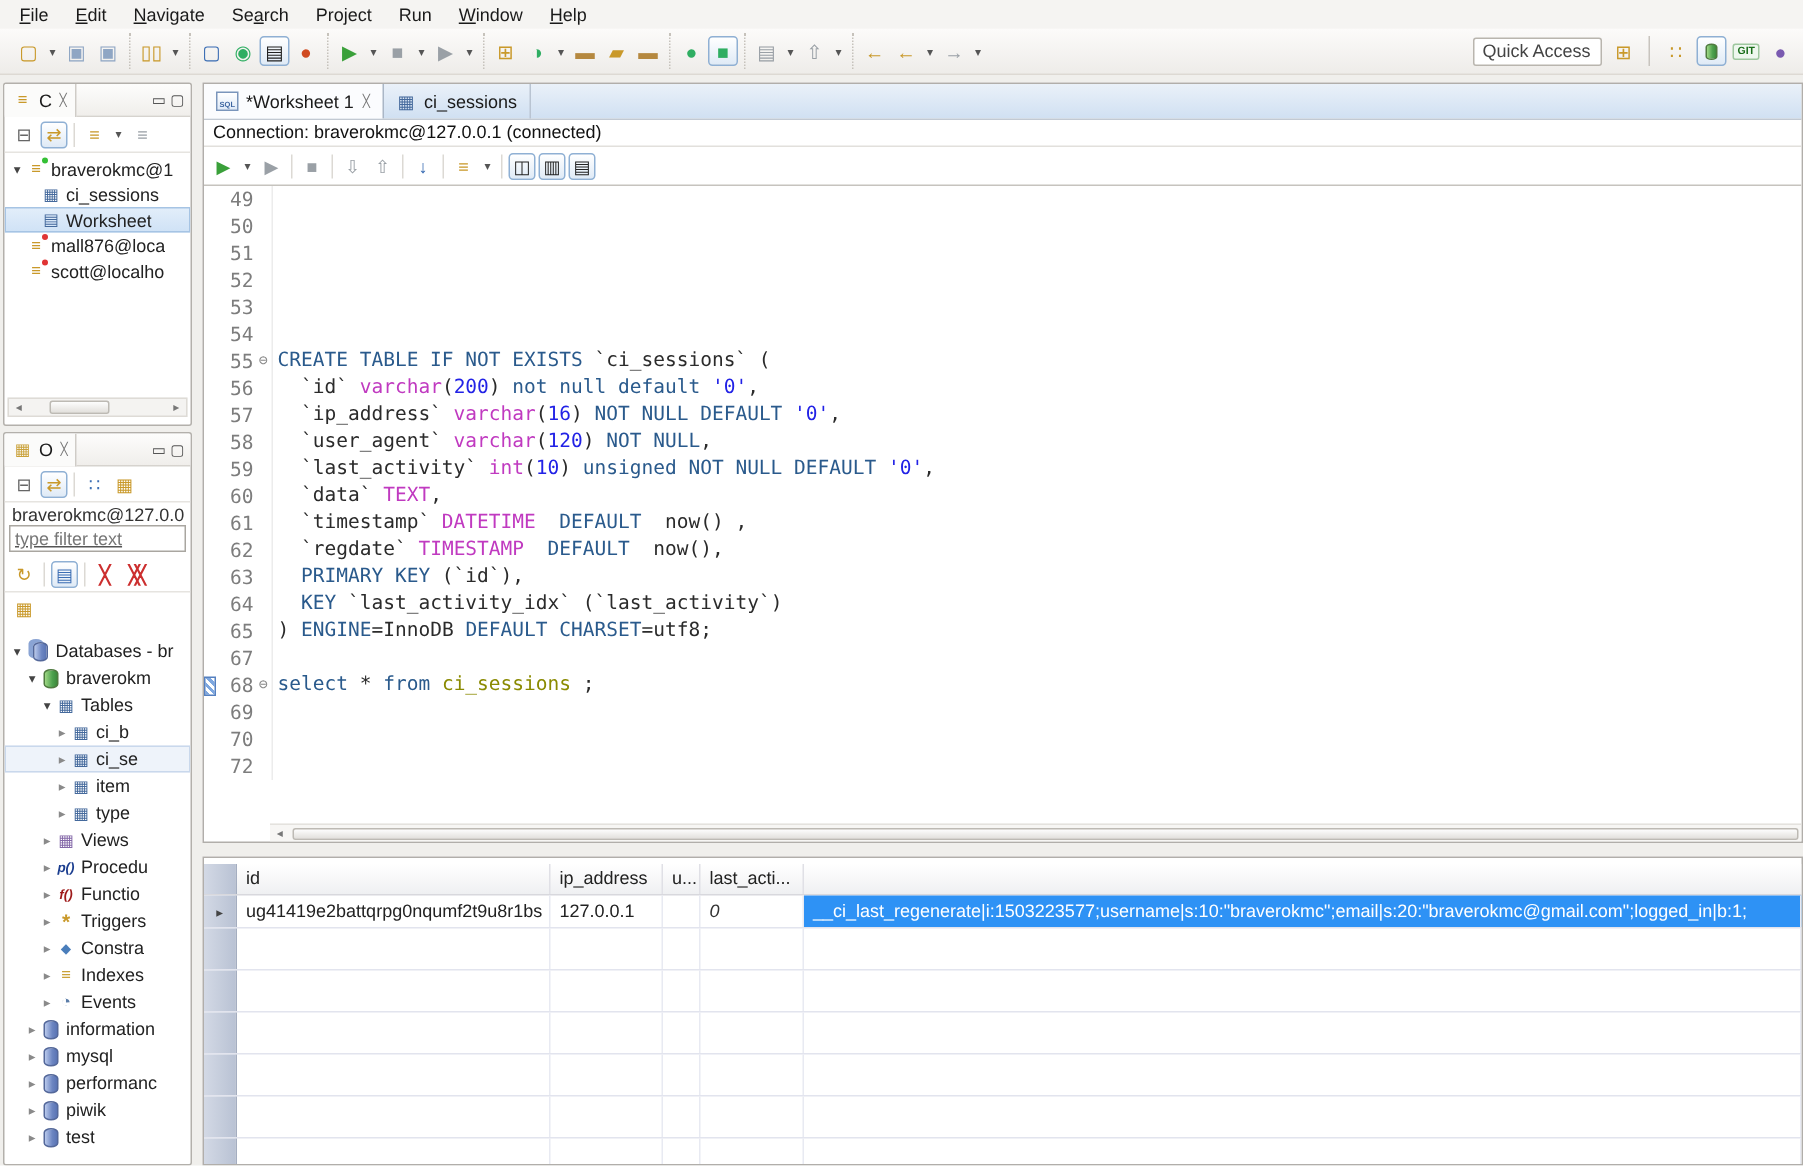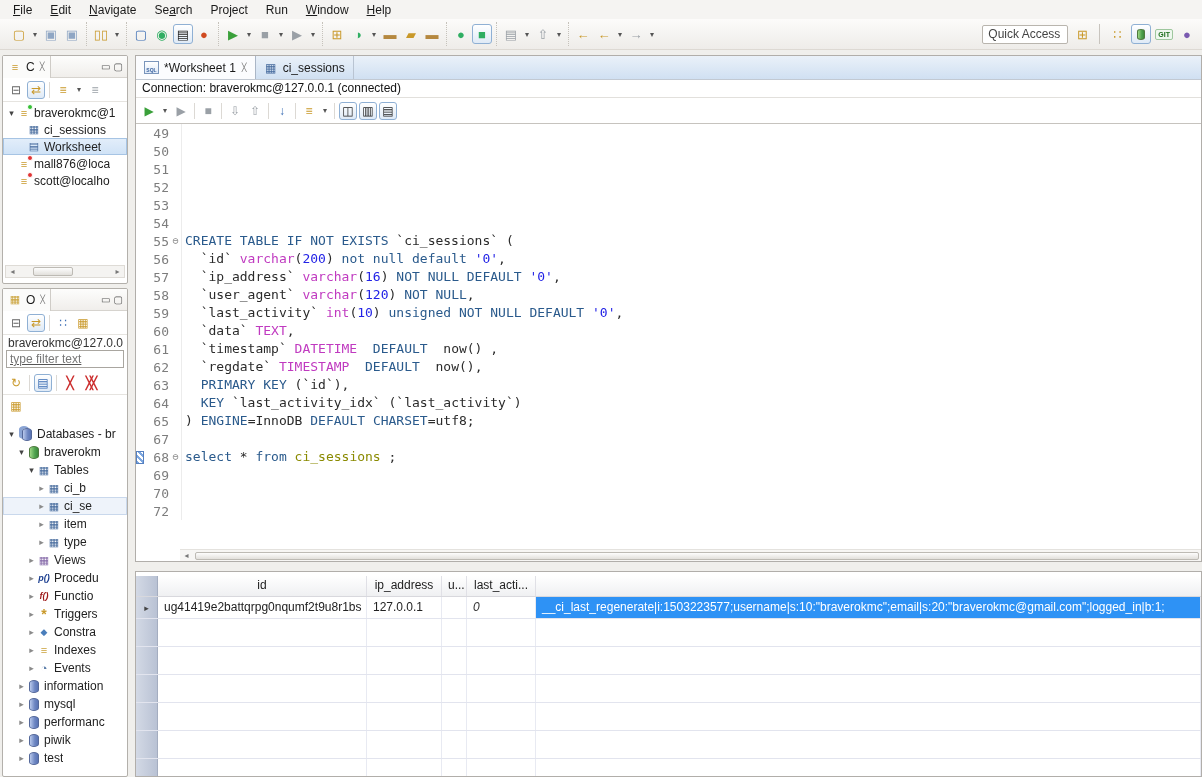--- a/index.html
+++ b/index.html
@@ -91,21 +91,21 @@
   .code-text { flex:1; white-space:pre; padding-left:3px; height:18px; line-height:18px; }
   .code-line.current .code-text, .code-line.current .fold { background:#e6f1fd; }
   .tk-kw{color:#2a5a8c}.tk-typ{color:#c03ac0}.tk-num{color:#2222e6}.tk-str{color:#2222e6}
   .tk-id{color:#2b2b2b}.tk-pl{color:#2b2b2b}.tk-tbl{color:#8a8a00}
   #code-hscroll { height:12px; flex:none; margin-left:44px; display:flex; align-items:center; background:#f7f6f4; border-top:1px solid #e4e2de; }
   #code-hscroll .hs-thumb { flex:1; margin:0 2px; height:8px; }
 
   
   #results { position:absolute; left:135px; top:571px; width:1067px; height:206px; border:1px solid #b1aeaa; background:#fff; overflow:hidden; padding-top:4px; }
   .grid-header { height:21px; display:flex; background:linear-gradient(#ffffff,#eff0f2); border-bottom:1px solid #d8d8dd; }
-  .gh-cell { padding:2px 6px; border-right:1px solid #e0e0e6; color:#222; white-space:nowrap; overflow:hidden; flex:none;text-align:center; }
+  .gh-cell { padding:2px 6px; border-right:1px solid #e0e0e6; color:#222; white-space:nowrap; overflow:hidden; flex:none; }
   .rowhead { width:22px; flex:none; background:linear-gradient(90deg,#d3d9e5,#b9c2d4); border-right:1px solid #a4adc0; display:flex; align-items:center; justify-content:center; color:#444; font-size:9px; }
   .grid-row { height:22px; display:flex; border-bottom:1px solid #e2e4ee; }
   .grid-row.empty { height:28px; }
   .g-cell { padding:3px 6px; border-right:1px solid #e8eaf2; white-space:nowrap; overflow:hidden; flex:none; }
   .g-cell.ital { font-style:italic; color:#333; }
   .g-cell.sel-blue { background:#2e92f5; color:#fff; }
 </style>
 </head>
 <body>
 

